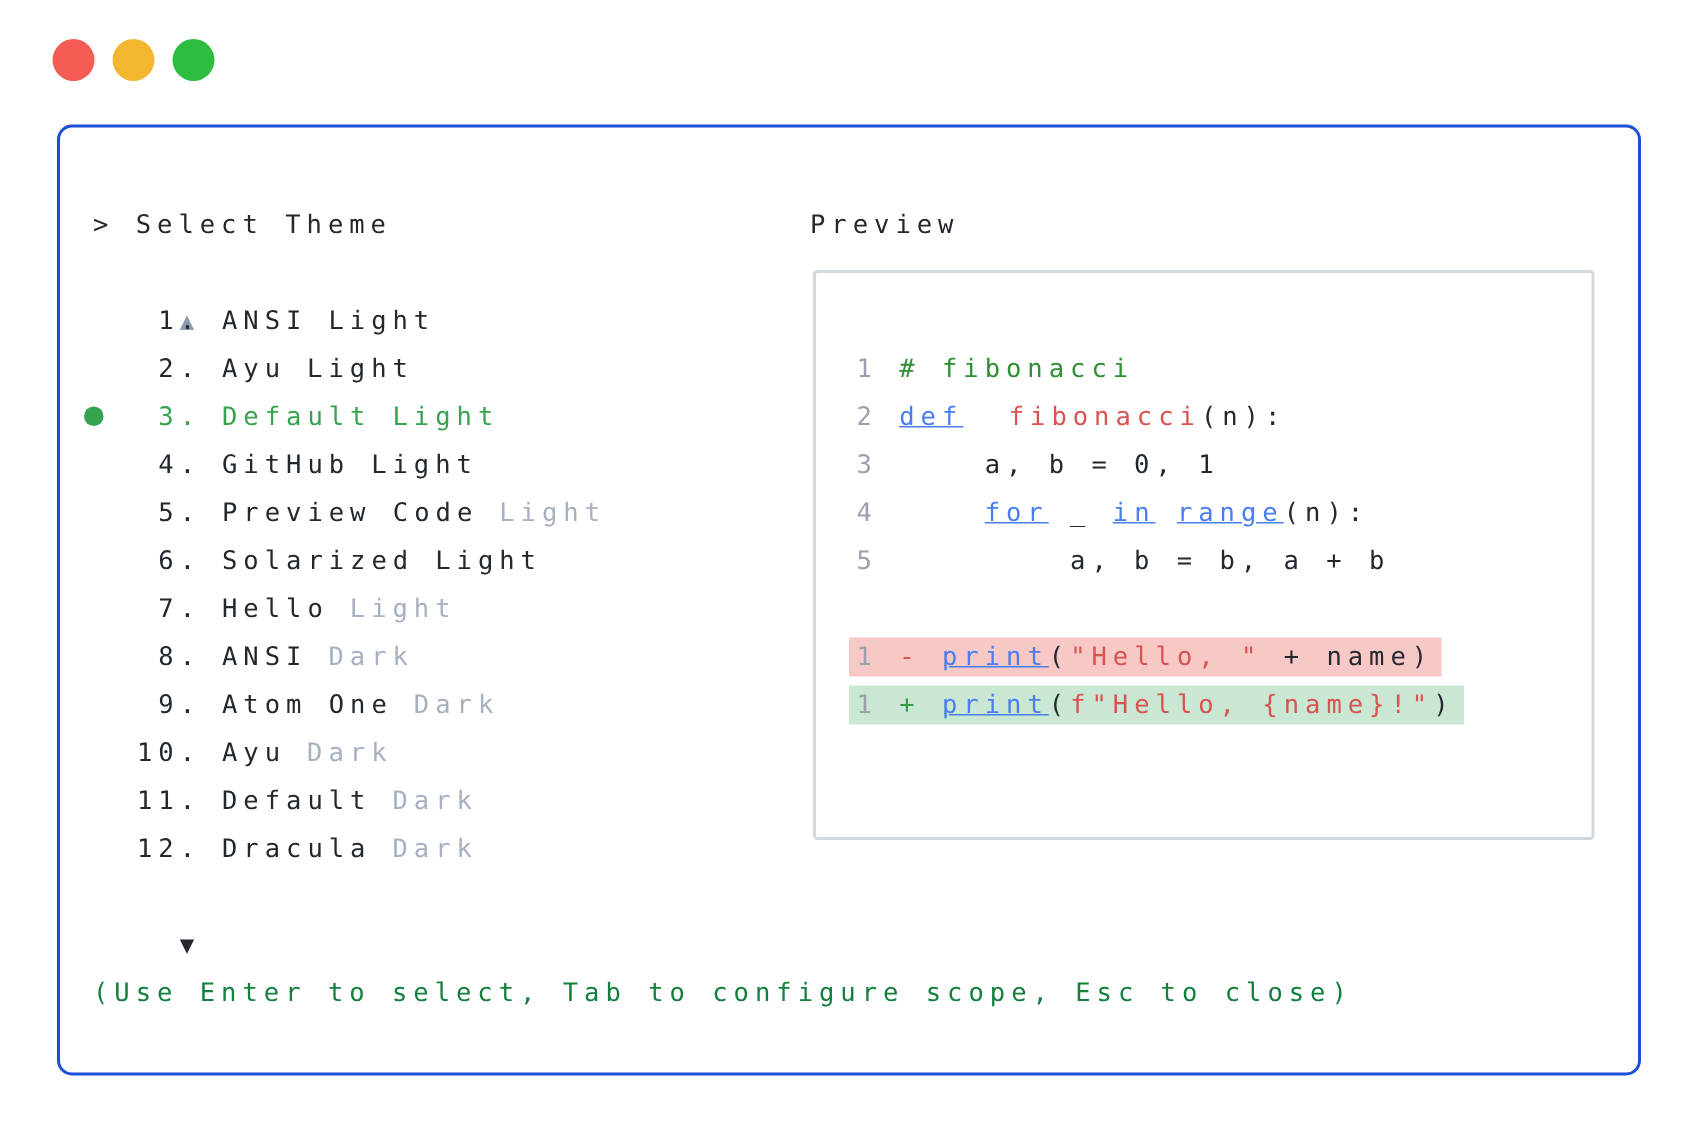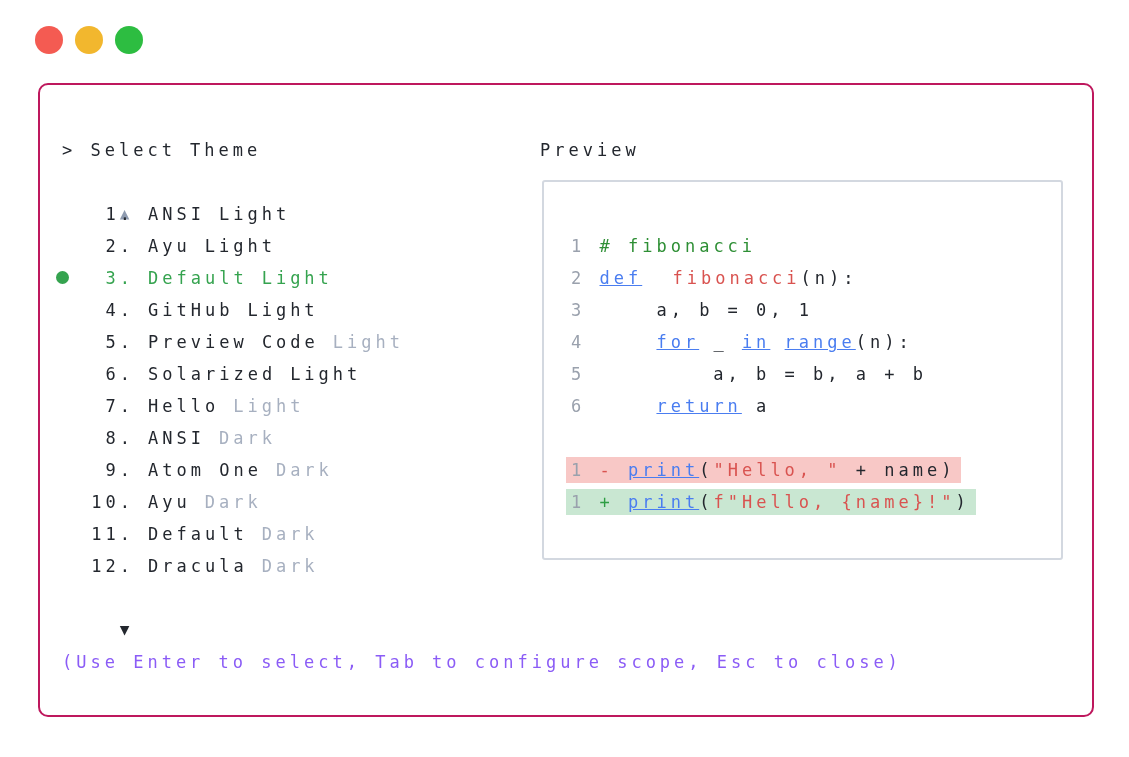--- a/index.html
+++ b/index.html
@@ -15,21 +15,21 @@
   .light { width: 28px; height: 28px; border-radius: 50%; }
   .light.red    { background: #f45b52; }
   .light.yellow { background: #f2b72e; }
   .light.green  { background: #2dbd41; }
 
   
   .panel {
     position: absolute; left: 38px; top: 83px;
     width: 1056px; height: 634px;
     background: #ffffff;
-    border: 2px solid #be185d;
+    border: 2px solid #1d4ed8;
     border-radius: 10px;
   }
 
   .mono-row {
     font-size: 17px; letter-spacing: 4px;
     line-height: 32px; height: 32px;
     white-space: pre; color: #23272e;
   }
 
   
@@ -45,21 +45,21 @@
     width: 13px; height: 13px; border-radius: 50%;
     background: transparent;
   }
   .lrow.selected .dot { background: #35a34f; }
   .lrow .num { display: inline-block; width: 72px; text-align: right; }
   .lrow .iname { margin-left: 14px; }
   .lrow .ivariant { margin-left: 14px; }
   .lrow.muted-variant .ivariant { color: #a7b0c0; }
   .lrow.selected .num, .lrow.selected .iname, .lrow.selected .ivariant { color: #35a34f; }
 
-  .help-row { color: #8b5cf6; }
+  .help-row { color: #15803d; }
 
   
   .preview-title { position: absolute; left: 500px; top: 49px; }
   .preview-box {
     position: absolute; left: 502px; top: 95px;
     width: 521px; height: 380px;
     background: #ffffff;
     border: 2px solid #d3d8e0;
     border-radius: 3px;
   }
@@ -180,19 +180,18 @@
 
   <div class="mono-row preview-title">Preview</div>
 
   <div class="preview-box">
     <div class="code">
       <div class="mono-row"><span><span class="tok-num">1</span><span class="tok-plain"> </span><span class="tok-comment"># fibonacci</span></span></div>
       <div class="mono-row"><span><span class="tok-num">2</span><span class="tok-plain"> </span><span class="tok-kw">def</span><span class="tok-plain"> </span><span class="tok-fn">fibonacci</span><span class="tok-plain">(n):</span></span></div>
       <div class="mono-row"><span><span class="tok-num">3</span><span class="tok-plain">     a, b = 0, 1</span></span></div>
       <div class="mono-row"><span><span class="tok-num">4</span><span class="tok-plain">     </span><span class="tok-kw">for</span><span class="tok-plain"> _ </span><span class="tok-kw">in</span><span class="tok-plain"> </span><span class="tok-kw">range</span><span class="tok-plain">(n):</span></span></div>
       <div class="mono-row"><span><span class="tok-num">5</span><span class="tok-plain">         a, b = b, a + b</span></span></div>
-      <div class="mono-row"><span><span class="tok-num">6</span><span class="tok-plain">     </span><span class="tok-kw">return</span><span class="tok-plain"> a</span></span></div>
       <div class="mono-row"><span></span></div>
       <div class="mono-row"><span class="band del-bg"><span class="tok-num">1</span><span class="tok-plain"> </span><span class="tok-del">-</span><span class="tok-plain"> </span><span class="tok-kw">print</span><span class="tok-plain">(</span><span class="tok-str">"Hello, "</span><span class="tok-plain"> + name)</span></span></div>
       <div class="mono-row"><span class="band ins-bg"><span class="tok-num">1</span><span class="tok-plain"> </span><span class="tok-ins">+</span><span class="tok-plain"> </span><span class="tok-kw">print</span><span class="tok-plain">(</span><span class="tok-str">f"Hello, {name}!"</span><span class="tok-plain">)</span></span></div>
     </div>
   </div>
 </div>
 
 </body></html>

